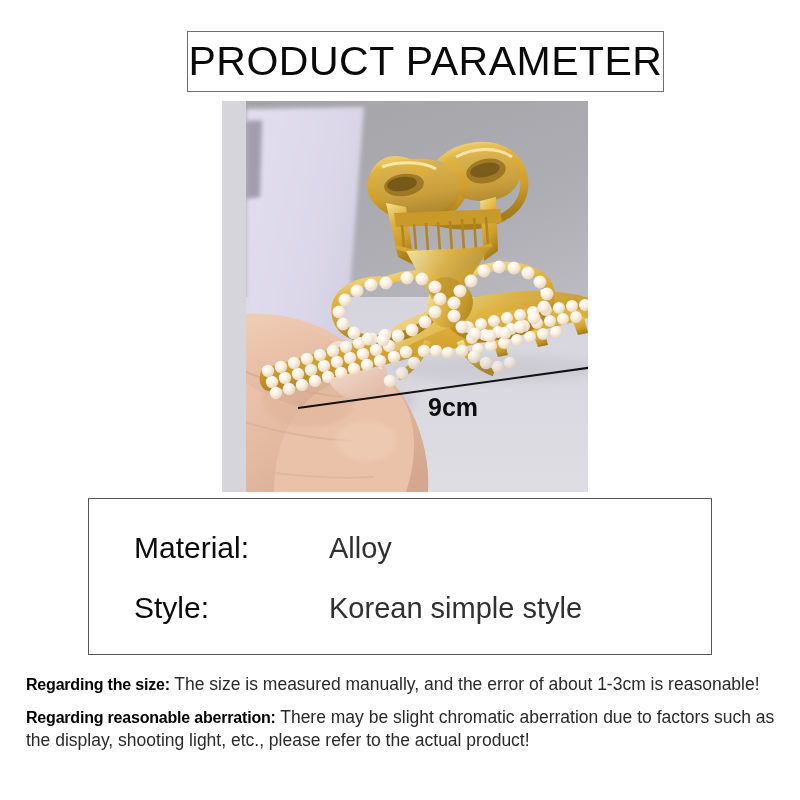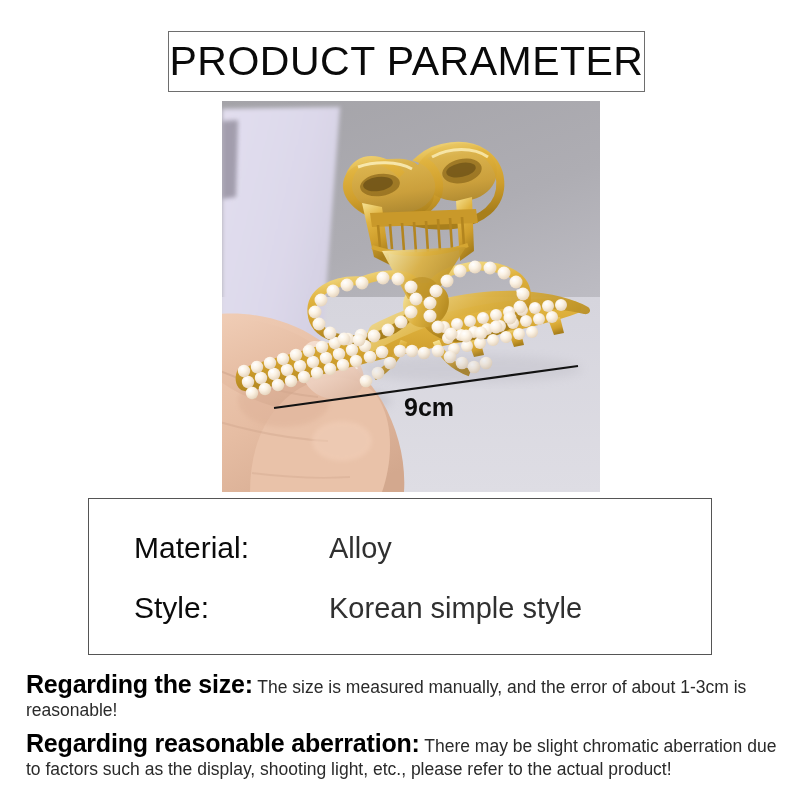--- a/index.html
+++ b/index.html
@@ -11,21 +11,21 @@
     width: 800px;
     height: 800px;
     position: relative;
     font-family: "Liberation Sans", sans-serif;
     overflow: hidden;
   }
 
   
   #title-banner {
     position: absolute;
-    left: 168px;
+    left: 187px;
     top: 31px;
     width: 477px;
     height: 61px;
     border: 1.5px solid #6e6e6e;
     background: #ffffff;
     box-sizing: border-box;
     display: flex;
     align-items: center;
     justify-content: center;
   }
@@ -36,24 +36,25 @@
     line-height: 1;
     white-space: nowrap;
     font-weight: 400;
   }
 
   
   #product-photo {
     position: absolute;
     left: 222px;
     top: 101px;
-    width: 378px;
+    width: 342px;
     height: 391px;
     overflow: hidden;
     background: #d6d5dc;
+    padding-left: 24px;
   }
   #photo-svg { display: block; width: 382px; height: 391px; }
 
   
   #spec-table {
     position: absolute;
     left: 88px;
     top: 498px;
     width: 624px;
     height: 157px;
@@ -95,21 +96,21 @@
     width: 752px;
   }
   .note-para {
     margin: 0 0 10px 0;
     font-size: 17.5px;
     line-height: 23px;
     color: #1c1c1c;
     text-align: left;
   }
   .note-lead {
-    font-size: 25px;
+    font-size: 16px;
     font-weight: 600;
     color: #000000;
     letter-spacing: -0.2px;
   }
   .note-body { font-size: 17.5px; color: #2a2a2a; }
 </style>
 </head>
 <body>
 
 <div id="title-banner">

